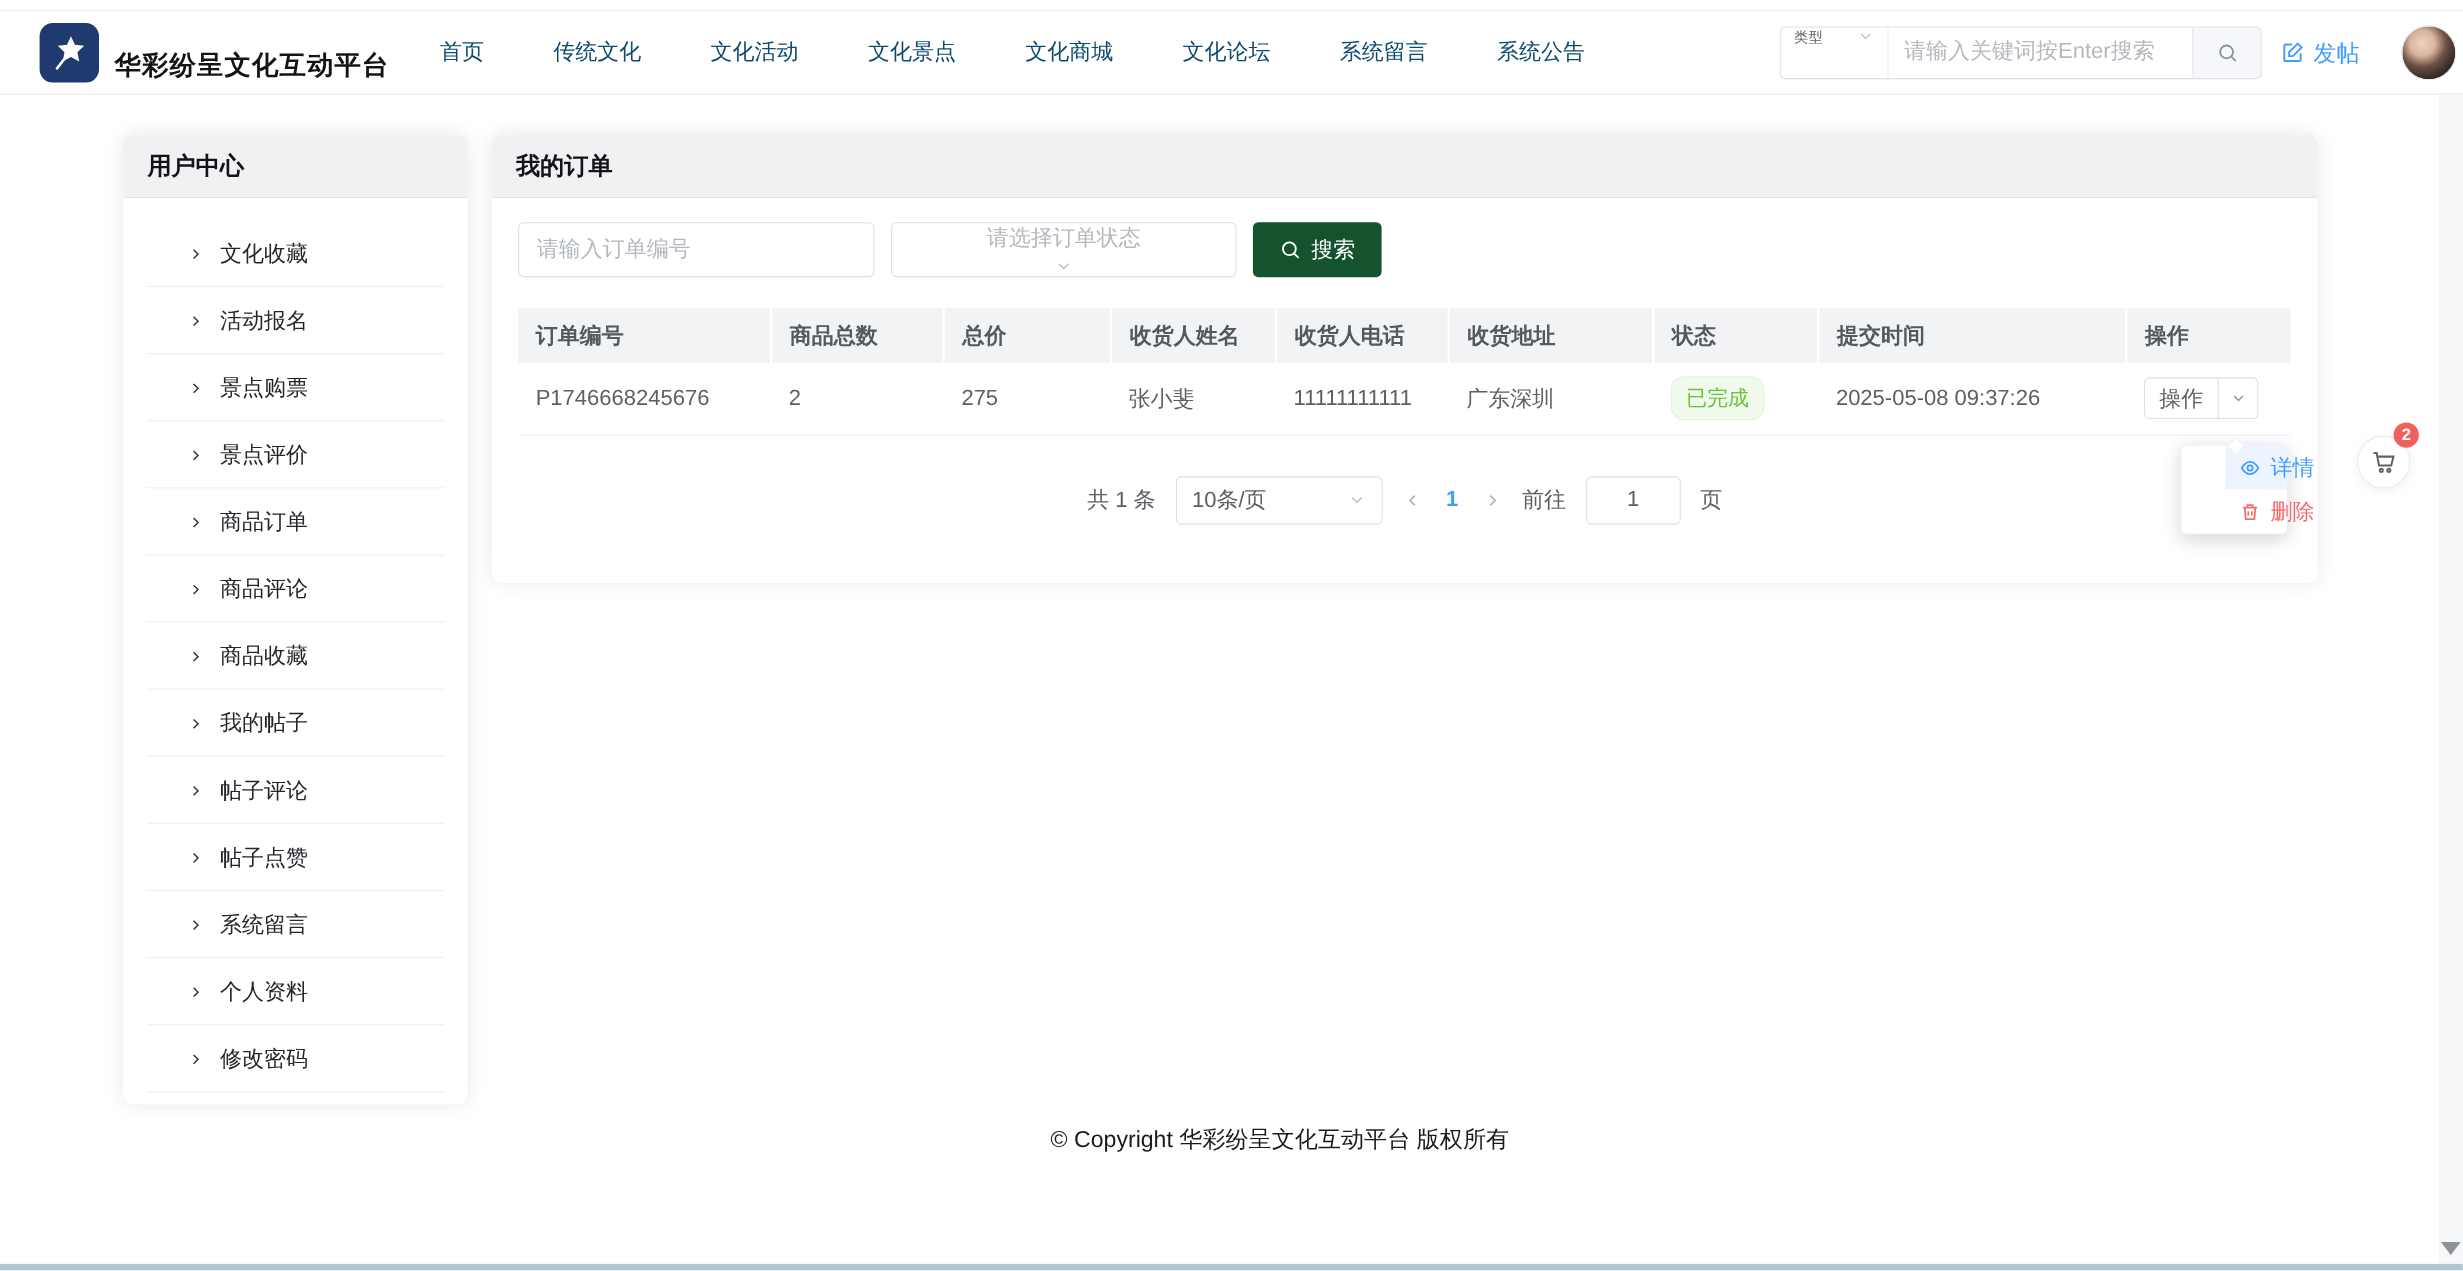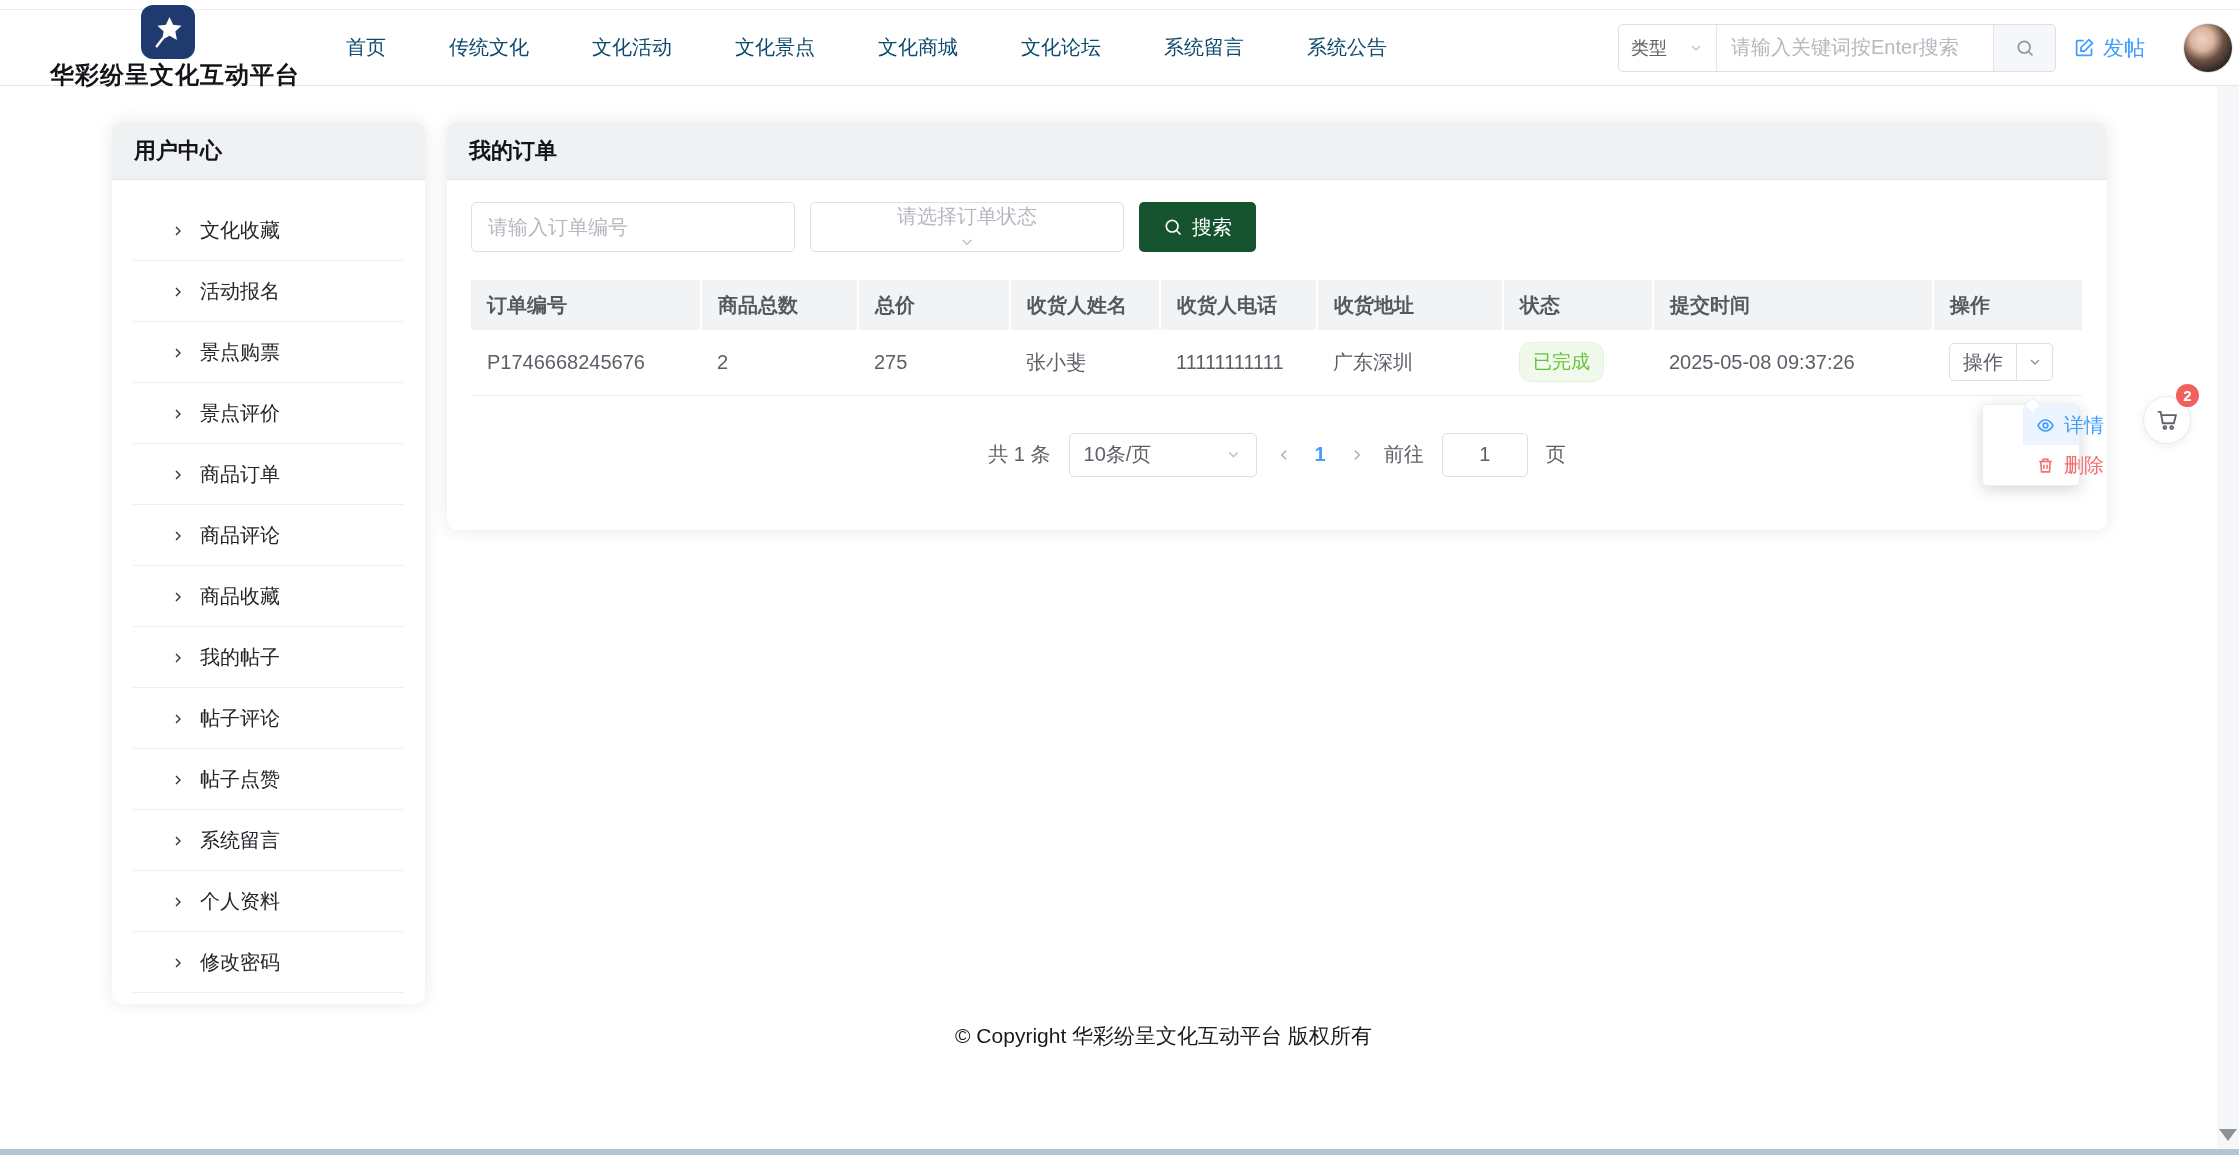--- a/index.html
+++ b/index.html
@@ -5,32 +5,32 @@
   * { margin:0; padding:0; box-sizing:border-box; }
   html,body { width:2239px; height:1155px; overflow:hidden; background:#fff;
     font-family:"Liberation Sans","DejaVu Sans",sans-serif; color:#303133; }
   .page { position:relative; width:2239px; height:1155px; background:#fff; }
 
   .top-hairline { position:absolute; top:9px; left:0; width:100%; height:1px; background:#ededed; }
 
   
   .header { position:absolute; top:10px; left:0; width:100%; height:76px; background:#fff;
     border-bottom:1px solid #e7e7e7; display:flex; align-items:center; padding:0 6px 0 36px; }
-  .brand { display:flex; align-items:center; cursor:pointer;flex-direction:column; }
+  .brand { display:flex; align-items:flex-end; cursor:pointer; }
   .logo { width:54px; height:54px; border-radius:12px; background:#1e3a6e;
     display:flex; align-items:center; justify-content:center; }
   .logo svg { width:36px; height:36px; }
   .brand-name { margin-left:14px; font-size:24px; font-weight:700; color:#121417; letter-spacing:1px; }
   .nav { display:flex; gap:63px; margin-left:46px; }
   .nav-item { font-size:20px; color:#0c4a6e; cursor:pointer; white-space:nowrap; text-decoration:none; }
   .header-right { margin-left:auto; display:flex; align-items:center; }
   .search-group { display:flex; align-items:center; height:48px; border:1px solid #dcdfe6;
     border-radius:5px; overflow:hidden; background:#fff; }
-  .type-select { width:98px; height:100%; display:flex; align-items:center; justify-content:space-between;
-    padding:0 12px; font-size:18px; color:#606266; cursor:pointer; border-right:1px solid #e4e7ed; }
+  .type-select { width:98px; height:100%; display:flex; justify-content:space-between;
+    padding:0 12px; font-size:13px; color:#606266; cursor:pointer; border-right:1px solid #e4e7ed; }
   .kw-input { width:276px; height:100%; border:none; outline:none; padding:0 14px; font-size:20px; color:#303133; }
   .kw-input::placeholder { color:#b4b8bf; }
   .hdr-search-btn { width:62px; height:100%; background:#f5f7fa; border:none; border-left:1px solid #e4e7ed;
     display:flex; align-items:center; justify-content:center; cursor:pointer; color:#8f949c; }
   .post-link { display:flex; align-items:center; gap:8px; color:#409eff; font-size:21px;
     margin:0 38px 0 18px; cursor:pointer; white-space:nowrap; }
   .avatar { width:50px; height:50px; border-radius:50%; cursor:pointer; overflow:hidden;
     background:radial-gradient(circle at 38% 32%, #ecd3c4 0%, #d9b49e 26%, #6d5244 48%, #352a27 72%, #221c1a 100%);
     border:1px solid #e9e9e9; }
 

